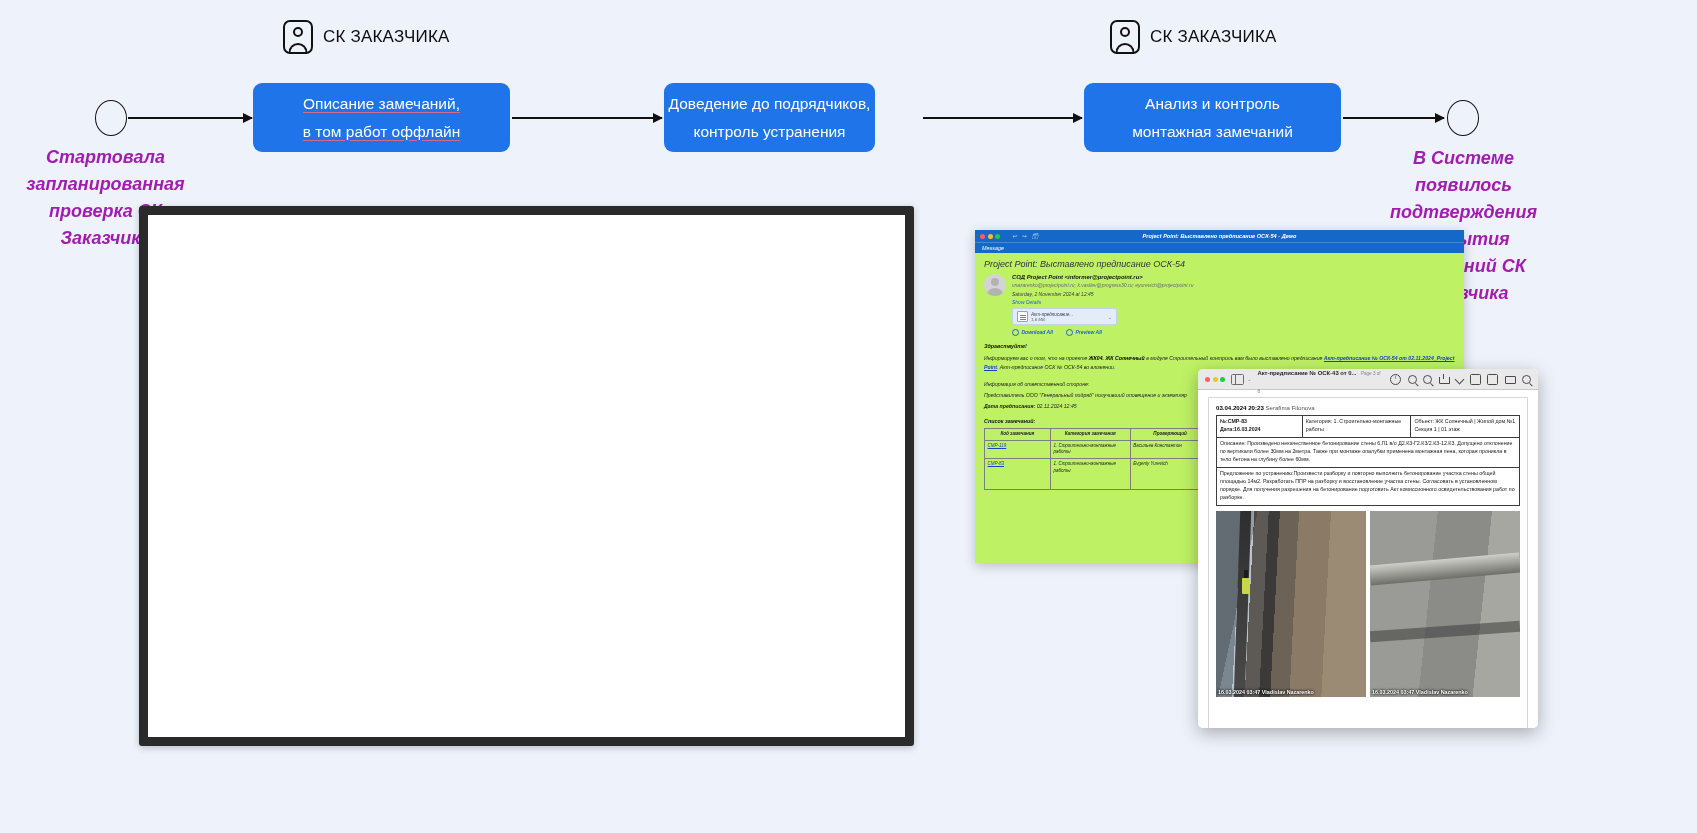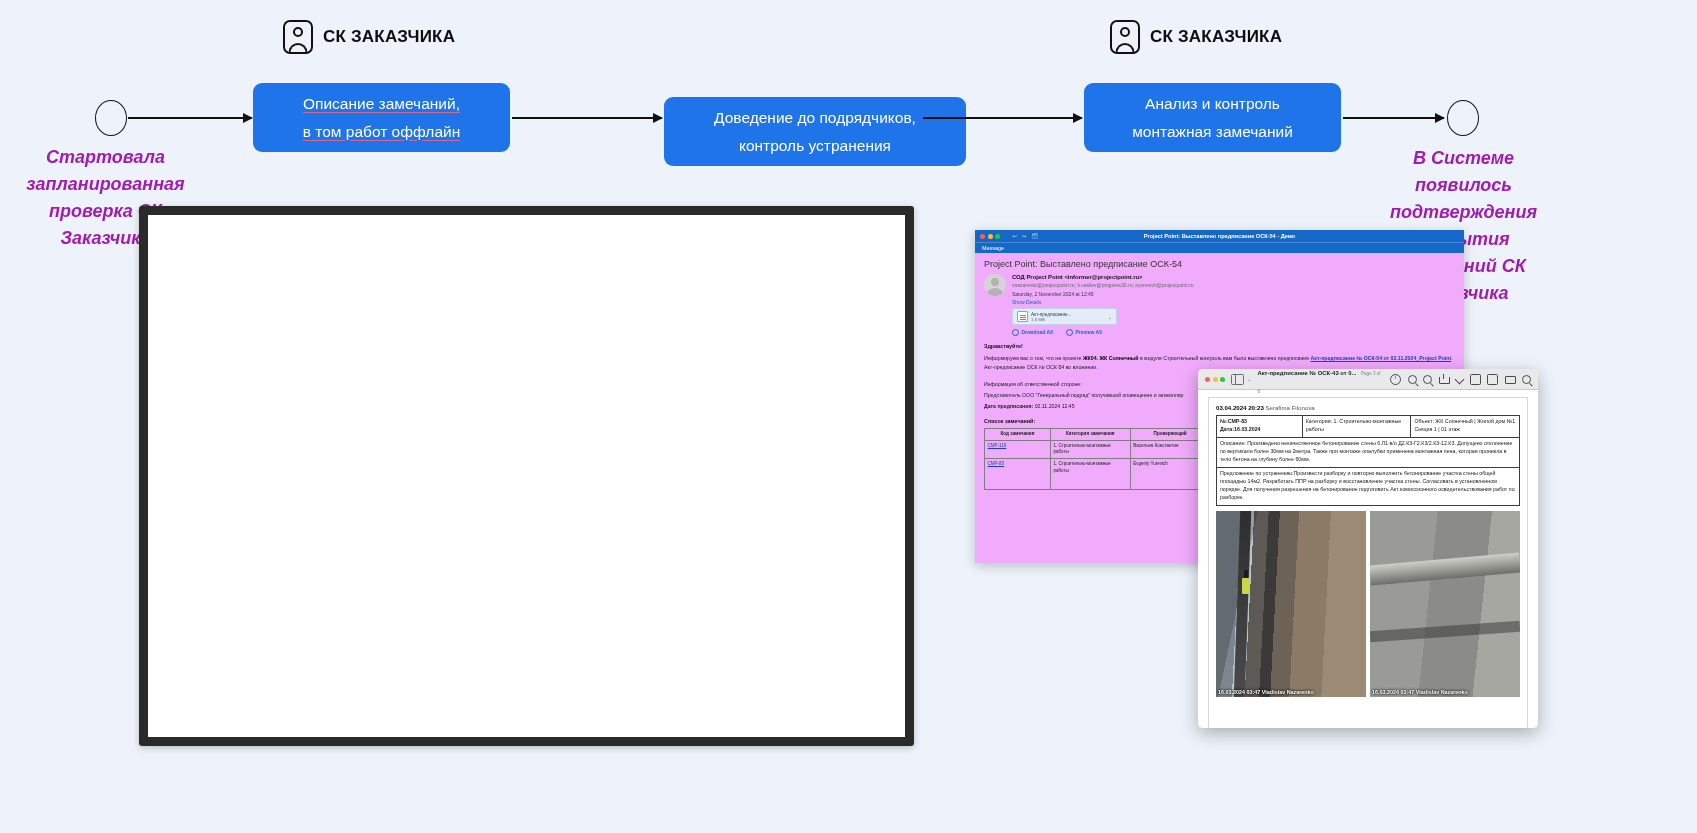--- a/index.html
+++ b/index.html
@@ -13,21 +13,21 @@
   
   .flow{position:absolute;left:0;top:0;width:1697px;height:205px;}
   .lane-head{position:absolute;display:flex;align-items:center;gap:10px;}
   .person-icon{width:30px;height:34px;border:2.5px solid #111;border-radius:7px;
     position:relative;box-sizing:border-box;background:transparent;}
   .person-icon .head{position:absolute;left:50%;top:5px;transform:translateX(-50%);
     width:10px;height:10px;border:2px solid #111;border-radius:50%;box-sizing:border-box;}
   .person-icon .body{position:absolute;left:50%;bottom:-2px;transform:translateX(-50%);
     width:19px;height:11px;border:2px solid #111;border-bottom:none;
     border-radius:11px 11px 0 0;box-sizing:border-box;}
-  .lane-label{font-size:17px;font-weight:bold;color:#0d0d0d;letter-spacing:.2px;white-space:nowrap;}
+  .lane-label{font-size:17px;font-weight:normal;color:#0d0d0d;letter-spacing:.2px;white-space:nowrap;}
 
   .task{position:absolute;background:#1e74e8;border-radius:9px;color:#fff;
     display:flex;flex-direction:column;align-items:center;justify-content:center;
     text-align:center;font-size:15.5px;line-height:1.75;}
   .task .u{text-decoration:underline;text-decoration-color:#d06b8c;text-underline-offset:3px;}
 
   .evt{position:absolute;width:32px;height:36px;border:1.6px solid #111;border-radius:50%;
     background:#eef3fb;box-sizing:border-box;}
 
   .arrow{position:absolute;height:1.6px;background:#111;}
@@ -38,22 +38,22 @@
     color:#a21caf;text-align:center;line-height:1.5;}
 
   
   .screen-frame{position:absolute;left:139px;top:206px;width:775px;height:540px;
     background:#2a2a2a;border-radius:3px;padding:9px;box-sizing:border-box;
     box-shadow:0 2px 7px rgba(0,0,0,.22);}
   .screen-inner{width:100%;height:100%;background:#fff;}
 
   
   .mail-win{position:absolute;left:975px;top:230px;width:489px;height:333px;
-    background:#f0abfc;box-shadow:0 3px 11px rgba(0,0,0,.22);overflow:hidden;
-    font-size:5.2px;color:#222;}
+    background:#bef264;box-shadow:0 3px 11px rgba(0,0,0,.22);overflow:hidden;
+    font-size:5.2px;color:#222;font-style:italic;}
   .mail-title{height:12px;background:#1567c8;color:#fff;display:flex;align-items:center;
     padding:0 5px;gap:4px;position:relative;}
   .tl-dots{display:flex;gap:2.6px;}
   .tl-dots i{width:5px;height:5px;border-radius:50%;display:block;}
   .tl-dots i:nth-child(1){background:#ff5f57;}
   .tl-dots i:nth-child(2){background:#febc2e;}
   .tl-dots i:nth-child(3){background:#28c840;}
   .tl-icons{display:flex;gap:5px;margin-left:8px;opacity:.72;font-size:5.5px;}
   .mail-title .cap{position:absolute;left:0;right:0;text-align:center;font-weight:bold;font-size:5.6px;}
   .mail-ribbon{height:10px;background:#1567c8;color:#fff;font-size:5.4px;
@@ -177,21 +177,21 @@
 
   <div class="arrow" style="left:128px;top:117px;width:124px;"></div>
 
   <div class="task" style="left:253px;top:83px;width:257px;height:69px;">
     <span class="u">Описание замечаний,</span>
     <span class="u">в том работ оффлайн</span>
   </div>
 
   <div class="arrow" style="left:512px;top:117px;width:150px;"></div>
 
-  <div class="task" style="left:664px;top:97px;width:302px;height:69px;text-align:right;">
+  <div class="task" style="left:664px;top:83px;width:211px;height:69px;text-align:right;">
     <span>Доведение до подрядчиков,</span>
     <span>контроль устранения</span>
   </div>
 
   <div class="arrow" style="left:923px;top:117px;width:159px;"></div>
 
   <div class="task" style="left:1084px;top:83px;width:257px;height:69px;">
     <span>Анализ и контроль</span>
     <span>монтажная замечаний</span>
   </div>

